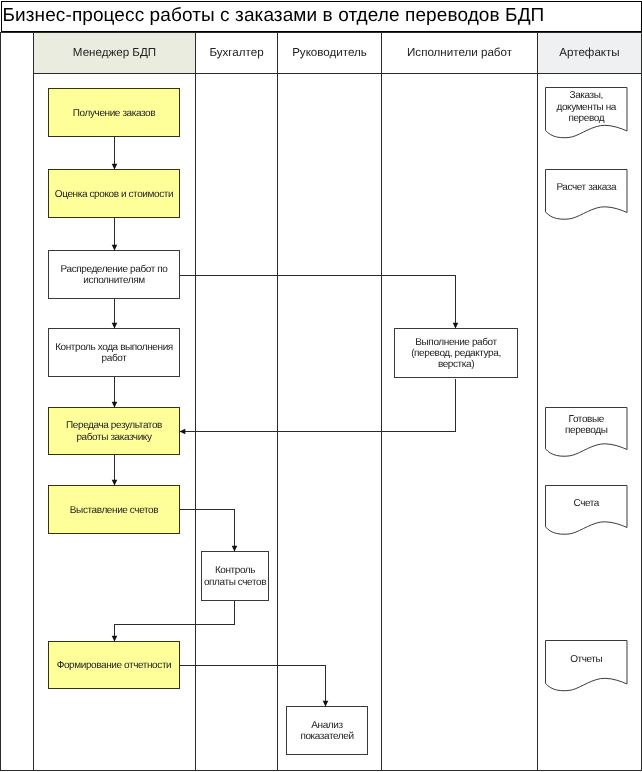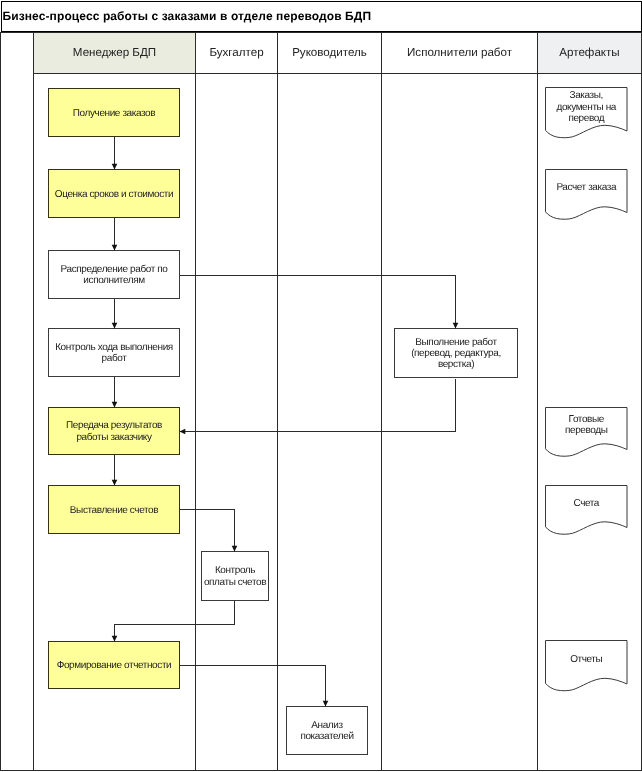--- a/index.html
+++ b/index.html
@@ -1,20 +1,20 @@
 <!DOCTYPE html>
 <html><head>
 <meta charset="utf-8">
 <style>
   html,body{margin:0;padding:0;background:#ffffff;}
   body{width:642px;height:772px;font-family:"Liberation Sans",sans-serif;color:#1a1a1a;overflow:hidden;-webkit-font-smoothing:antialiased;text-rendering:geometricPrecision;}
   #root{position:relative;width:642px;height:772px;}
   .title-bar{position:absolute;left:0.5px;top:0.5px;width:641px;height:31px;border:1px solid #000;box-sizing:border-box;background:#fff;}
-  .title-text{position:absolute;left:1px;top:4.8px;font-size:12px;letter-spacing:0.1px;
-              line-height:20px;color:#000;white-space:nowrap;transform:translateZ(0);font-weight:bold;}
+  .title-text{position:absolute;left:1px;top:4.8px;font-size:19px;letter-spacing:0.1px;
+              line-height:20px;color:#000;white-space:nowrap;transform:translateZ(0);}
   svg#canvas{position:absolute;left:0;top:0;}
   
   svg#canvas text{transform:translateZ(0);}
 </style>
 </head>
 <body>
 
 <div id="root">
   <div class="title-bar">
     <div class="title-text">Бизнес-процесс работы с заказами в отделе переводов БДП</div>

